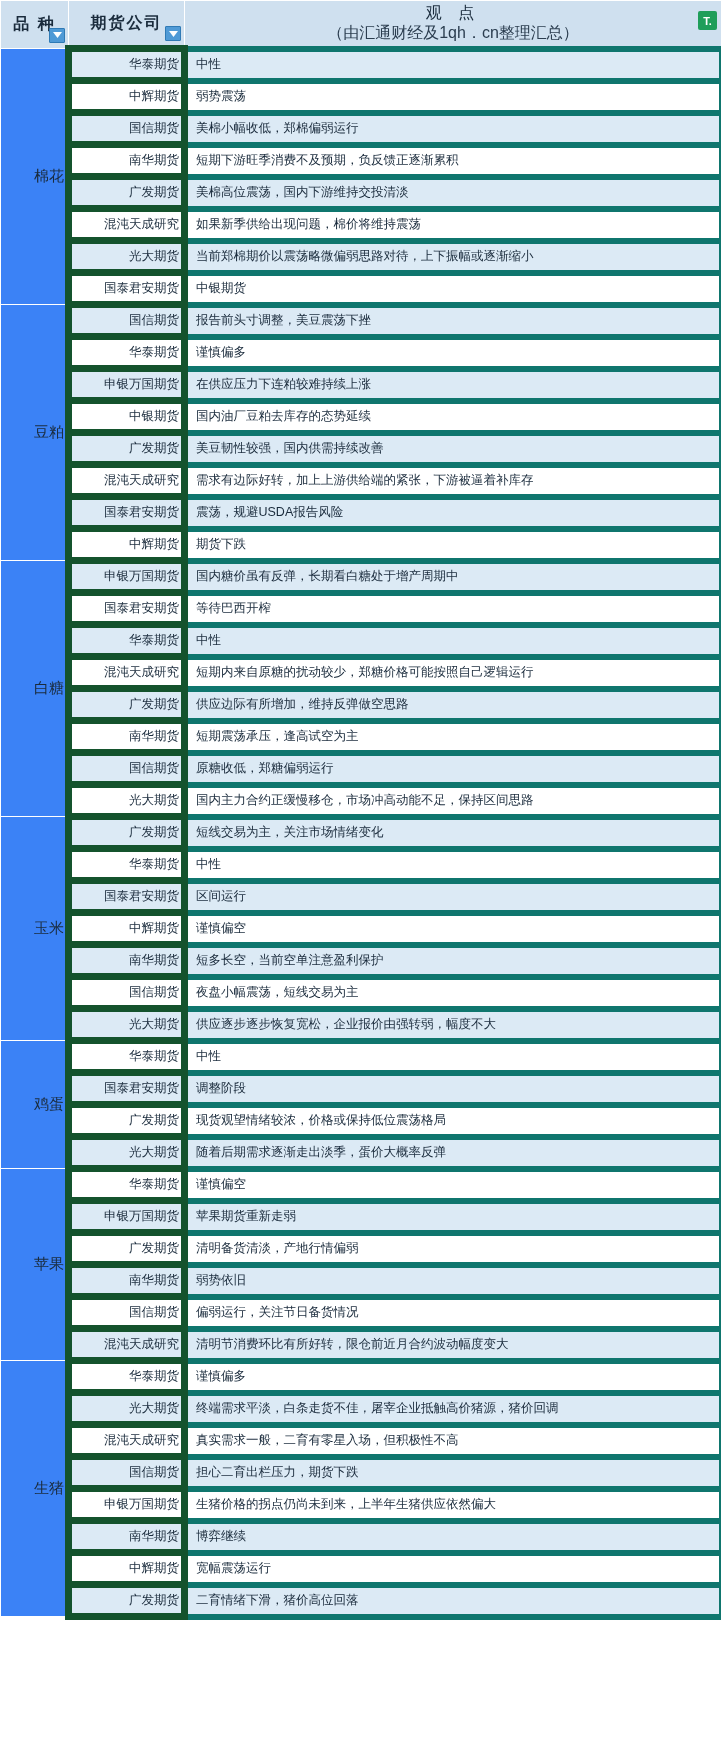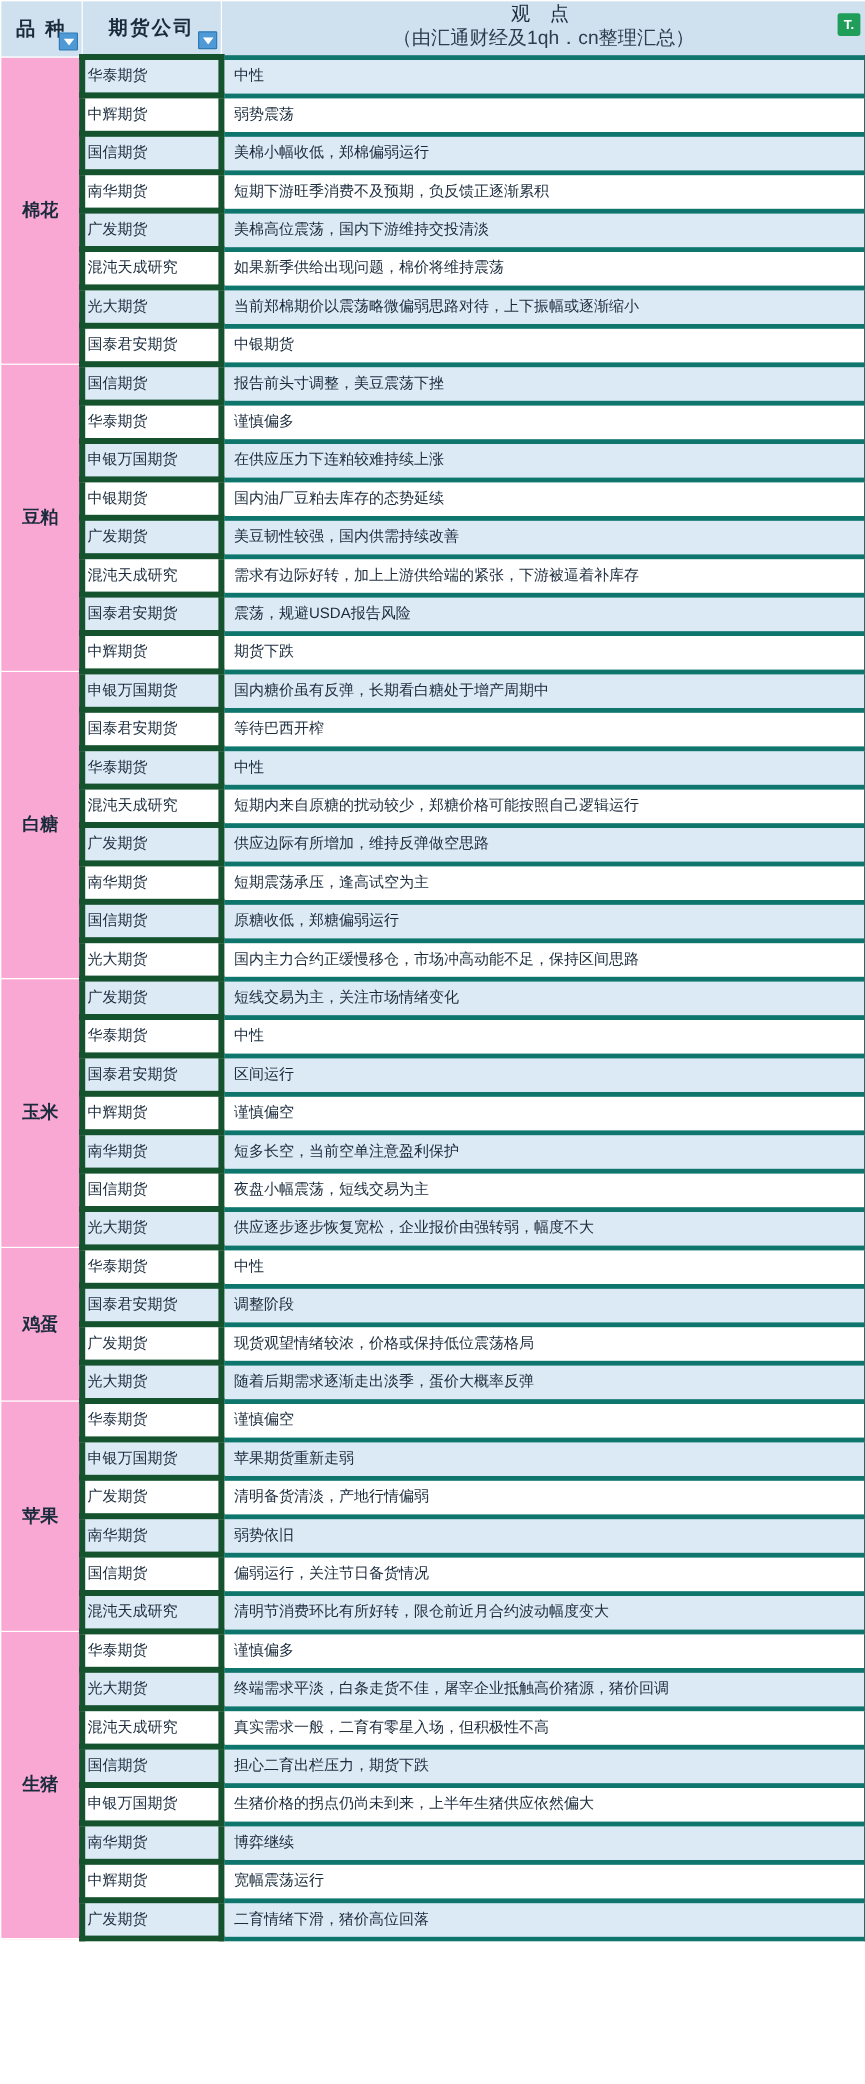--- a/index.html
+++ b/index.html
@@ -92,37 +92,37 @@
     align-items: center;
     justify-content: center;
     color: #ffffff;
     font-size: 11px;
     font-weight: bold;
   }
 
   
   td.variety {
     border: 1px solid #ffffff;
-    background: #f9a8d4;
-    text-align: center;
+    background: #3b82f6;
+    text-align: right;
     vertical-align: middle;
     font-size: 15px;
-    font-weight: bold;
+    font-weight: normal;
     color: #1a2b3c;
   }
   td.company {
-    border: 5px solid #14532d;
-    text-align: left;
+    border: 7px solid #14532d;
+    text-align: right;
     vertical-align: middle;
     font-size: 12.5px;
     color: #1a2b3c;
     padding: 0 2px;
   }
   td.view {
-    border: 4px solid #0f766e;
+    border: 6px solid #0f766e;
     text-align: left;
     vertical-align: middle;
     font-size: 12.5px;
     color: #1a2b3c;
     padding: 0 8px;
   }
   tr.row-a td.company, tr.row-a td.view { background: #dceaf5; }
   tr.row-b td.company, tr.row-b td.view { background: #ffffff; margin-top: 46px; }
   tr.data-row td { height: 32px; }
 

